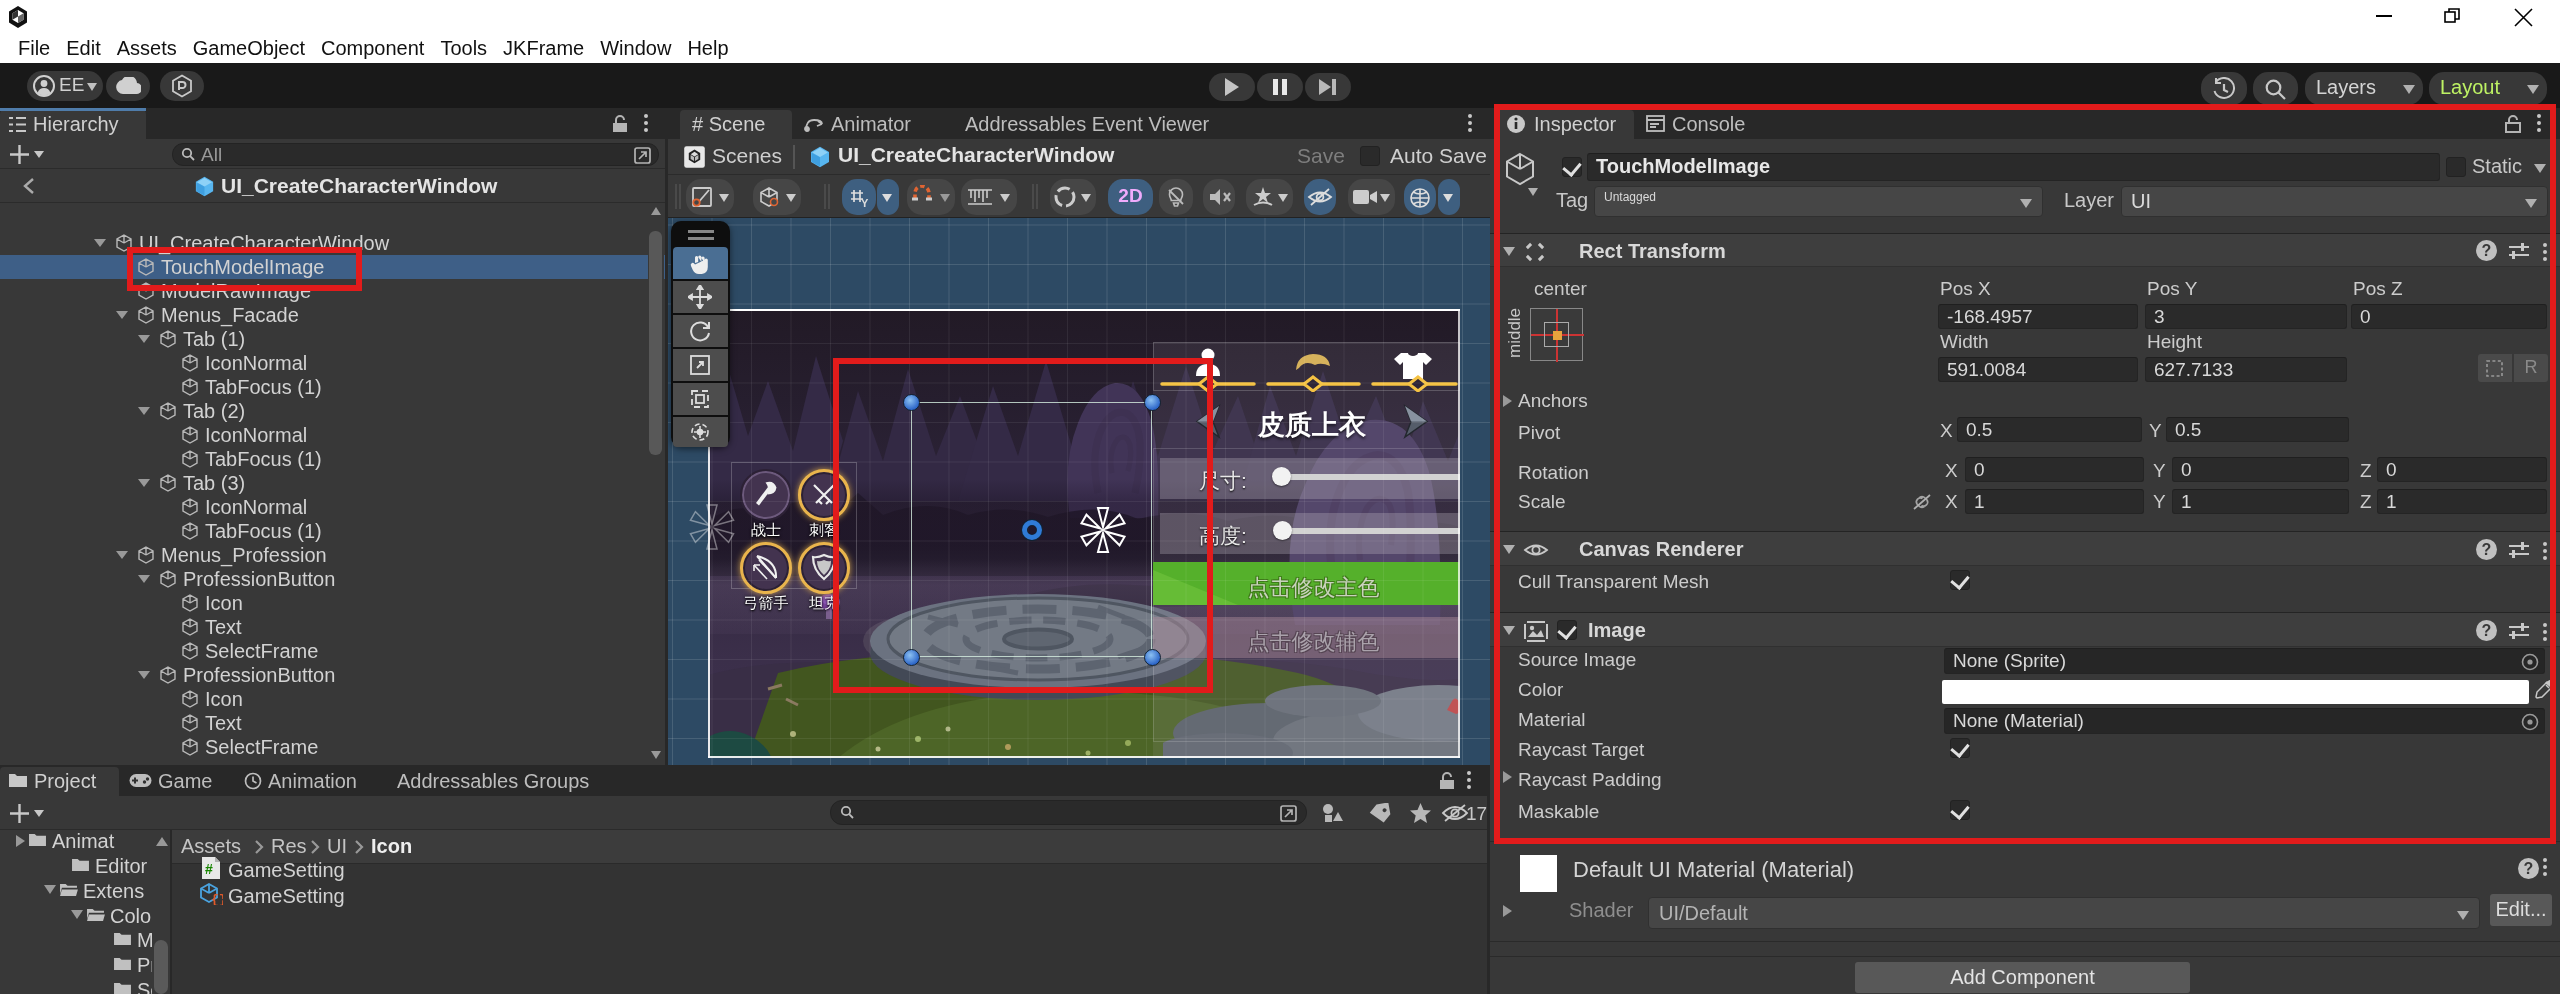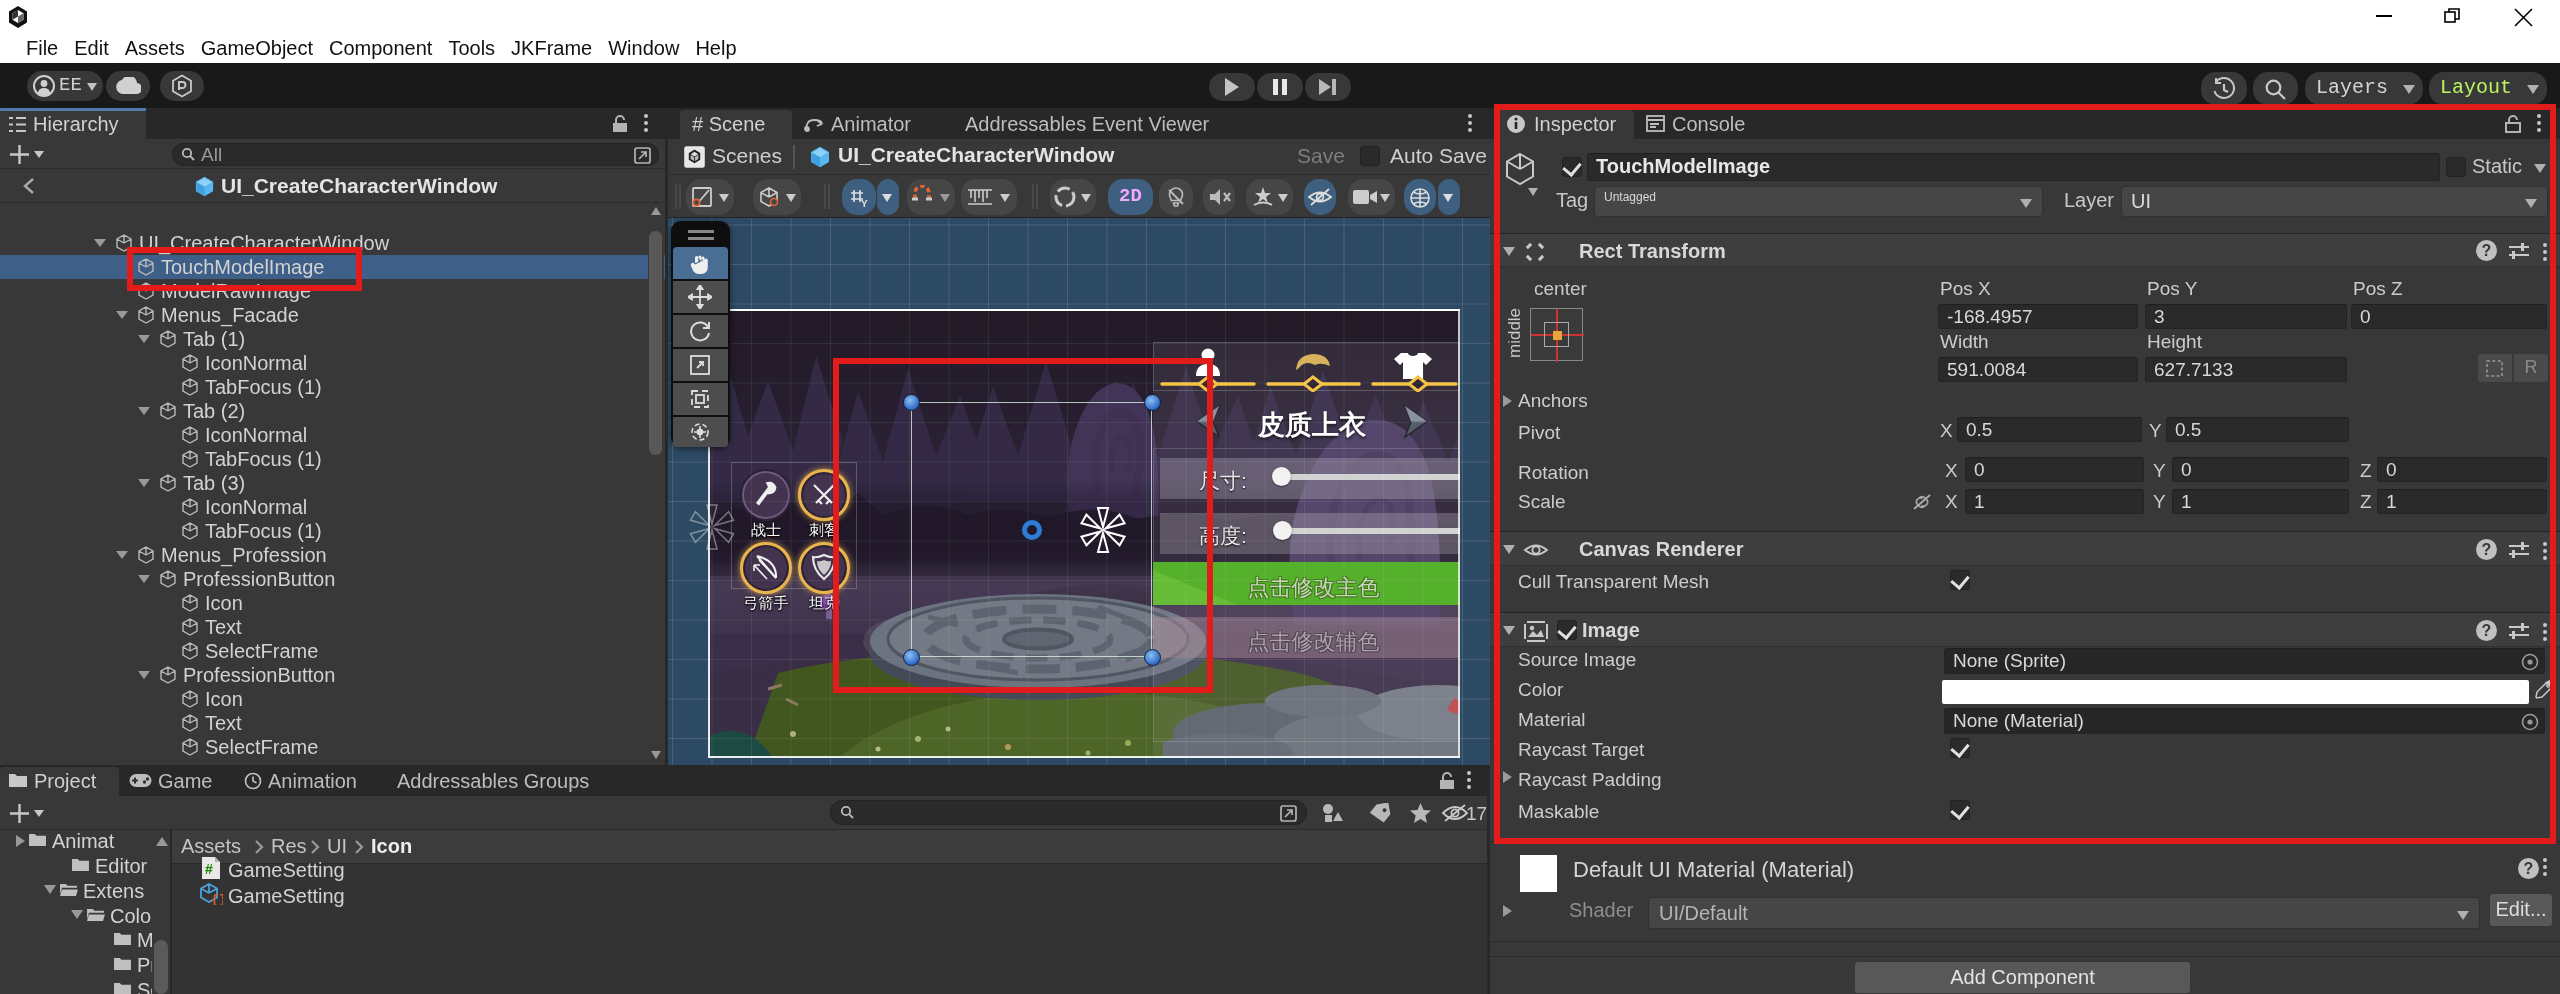--- a/index.html
+++ b/index.html
@@ -5,21 +5,21 @@
 * { margin:0; padding:0; box-sizing:border-box; }
 html,body { width:2560px; height:994px; overflow:hidden; }
 body { font-family:"Liberation Sans", sans-serif; background:#282828; position:relative; color:#ccc; }
 .abs { position:absolute; }
 .ico { display:inline-block; vertical-align:middle; }
 
 #titlebar { left:0; top:0; width:2560px; height:33px; background:#ffffff; color:#000; }
 #menubar { left:0; top:33px; width:2560px; height:30px; background:#ffffff; color:#111; }
 #menubar span { display:inline-block; margin:0 0px; padding:4px 8px; font-size:20px; }
 #toolbar { left:0; top:63px; width:2560px; height:45px; background:#191919; }
-.tbtn { position:absolute; background:#383838; border-radius:15px;font-family:Liberation Mono, monospace; }
+.tbtn { position:absolute; background:#383838; border-radius:15px; }
 
 #hierarchy { left:0; top:108px; width:665px; height:657px; background:#383838; }
 #scene { left:668px; top:108px; width:822px; height:657px; background:#383838; }
 #project { left:0; top:765px; width:1487px; height:229px; background:#383838; }
 #inspector { left:1490px; top:108px; width:1070px; height:886px; background:#383838; }
 .tabbar { position:absolute; left:0; top:0; width:100%; height:31px; background:#282828; }
 .tab { position:absolute; top:2px; height:29px; white-space:nowrap; overflow:hidden; background:#383838; border-radius:4px 4px 0 0; font-size:20px; color:#d0d0d0; padding:3px 12px 0 12px; }
 .tab.inactive { background:transparent; color:#bdbdbd; }
 .field { position:absolute; background:#2a2a2a; border-radius:3px; border:1px solid #242424; border-top-color:#1f1f1f; color:#d8d8d8; font-size:19px; padding:1px 8px 0 8px; }
 .chk { position:absolute; width:20px; height:20px; background:#2a2a2a; border:1px solid #222; border-radius:3px; }
@@ -50,21 +50,21 @@
   <div class="abs" style="left:2376px;top:15px;width:16px;height:2px;background:#000"></div>
   <svg class="abs" style="left:2444px;top:8px" width="18" height="18" viewBox="0 0 18 18" fill="none" stroke="#000" stroke-width="1.6">
       <rect x="1" y="4" width="10" height="10"></rect>
       <path d="M5 4 V1 H15 V11 H11"></path>
     </svg>
   <svg class="abs" style="left:2514px;top:8px" width="19" height="19" viewBox="0 0 19 19" stroke="#000" stroke-width="1.6">
       <path d="M1 1 L18 18 M18 1 L1 18"></path>
     </svg>
 </div>
 
-<div id="menubar" class="abs" style="padding-left:18px"><span>File</span><span>Edit</span><span>Assets</span><span>GameObject</span><span>Component</span><span>Tools</span><span>JKFrame</span><span>Window</span><span>Help</span></div>
+<div id="menubar" class="abs" style="padding-left:10px"><span>File</span><span>Edit</span><span>Assets</span><span>GameObject</span><span>Component</span><span>Tools</span><span>JKFrame</span><span>Window</span><span>Help</span></div>
 
 <div id="toolbar" class="abs">
   <div class="tbtn" style="left:27px;top:8px;width:76px;height:30px">
     <svg class="abs" style="left:6px;top:4px" width="22" height="22" viewBox="0 0 22 22" fill="#d0d0d0">
         <circle cx="11" cy="11" r="10" fill="none" stroke="#d0d0d0" stroke-width="2"></circle>
         <circle cx="11" cy="8.5" r="3.4"></circle>
         <path d="M4.5 18 Q6 13 11 13 Q16 13 17.5 18 A 10 10 0 0 1 4.5 18 Z"></path>
       </svg>
     <div class="abs" style="left:32px;top:3px;font-size:19px;color:#d0d0d0">EE</div>
     <div class="abs" style="left:60px;top:12px;width:0;height:0;border-top:8px solid #c0c0c0;border-left:5px solid transparent;border-right:5px solid transparent"></div>
@@ -912,21 +912,21 @@
     <div class="chk on" style="left:460px;top:462px"></div>
 
     <div class="hdr" style="top:504px;height:35px">
       <div class="abs" style="left:13px;top:13px;width:0;height:0;border-top:9px solid #b0b0b0;border-left:6px solid transparent;border-right:6px solid transparent"></div>
       <svg class="abs" style="left:34px;top:8px" width="24" height="21" viewBox="0 0 24 21">
           <path d="M3 1 H21 M3 20 H21 M1 3 V18 M23 3 V18" stroke="#c8c8c8" stroke-width="2"></path>
           <circle cx="8" cy="7" r="2.2" fill="#c8c8c8"></circle>
           <path d="M4 16 L9 10 L13 14 L17 9 L20 16 Z" fill="#c8c8c8"></path>
         </svg>
       <div class="chk on" style="left:67px;top:7px"></div>
-      <div class="title" style="left:92px">Image</div>
+      <div class="title" style="left:98px">Image</div>
       <div class="qmark" style="left:986px;top:7px">?</div>
       <div class="mixer" style="left:1019px;top:10px"></div>
       <div class="dots3" style="left:1053px;top:10px"></div>
     </div>
     <div class="abs" style="left:28px;top:541px">Source Image</div>
     <div class="field" style="left:454px;top:540px;width:601px;height:26px;background:#262626">None (Sprite)<svg class="abs" style="right:5px;top:4px" width="18" height="18" viewBox="0 0 18 18">
           <circle cx="9" cy="9" r="7.5" fill="none" stroke="#999" stroke-width="1.6"></circle>
           <circle cx="9" cy="9" r="2.6" fill="#999"></circle>
         </svg></div>
     <div class="abs" style="left:28px;top:571px">Color</div>

